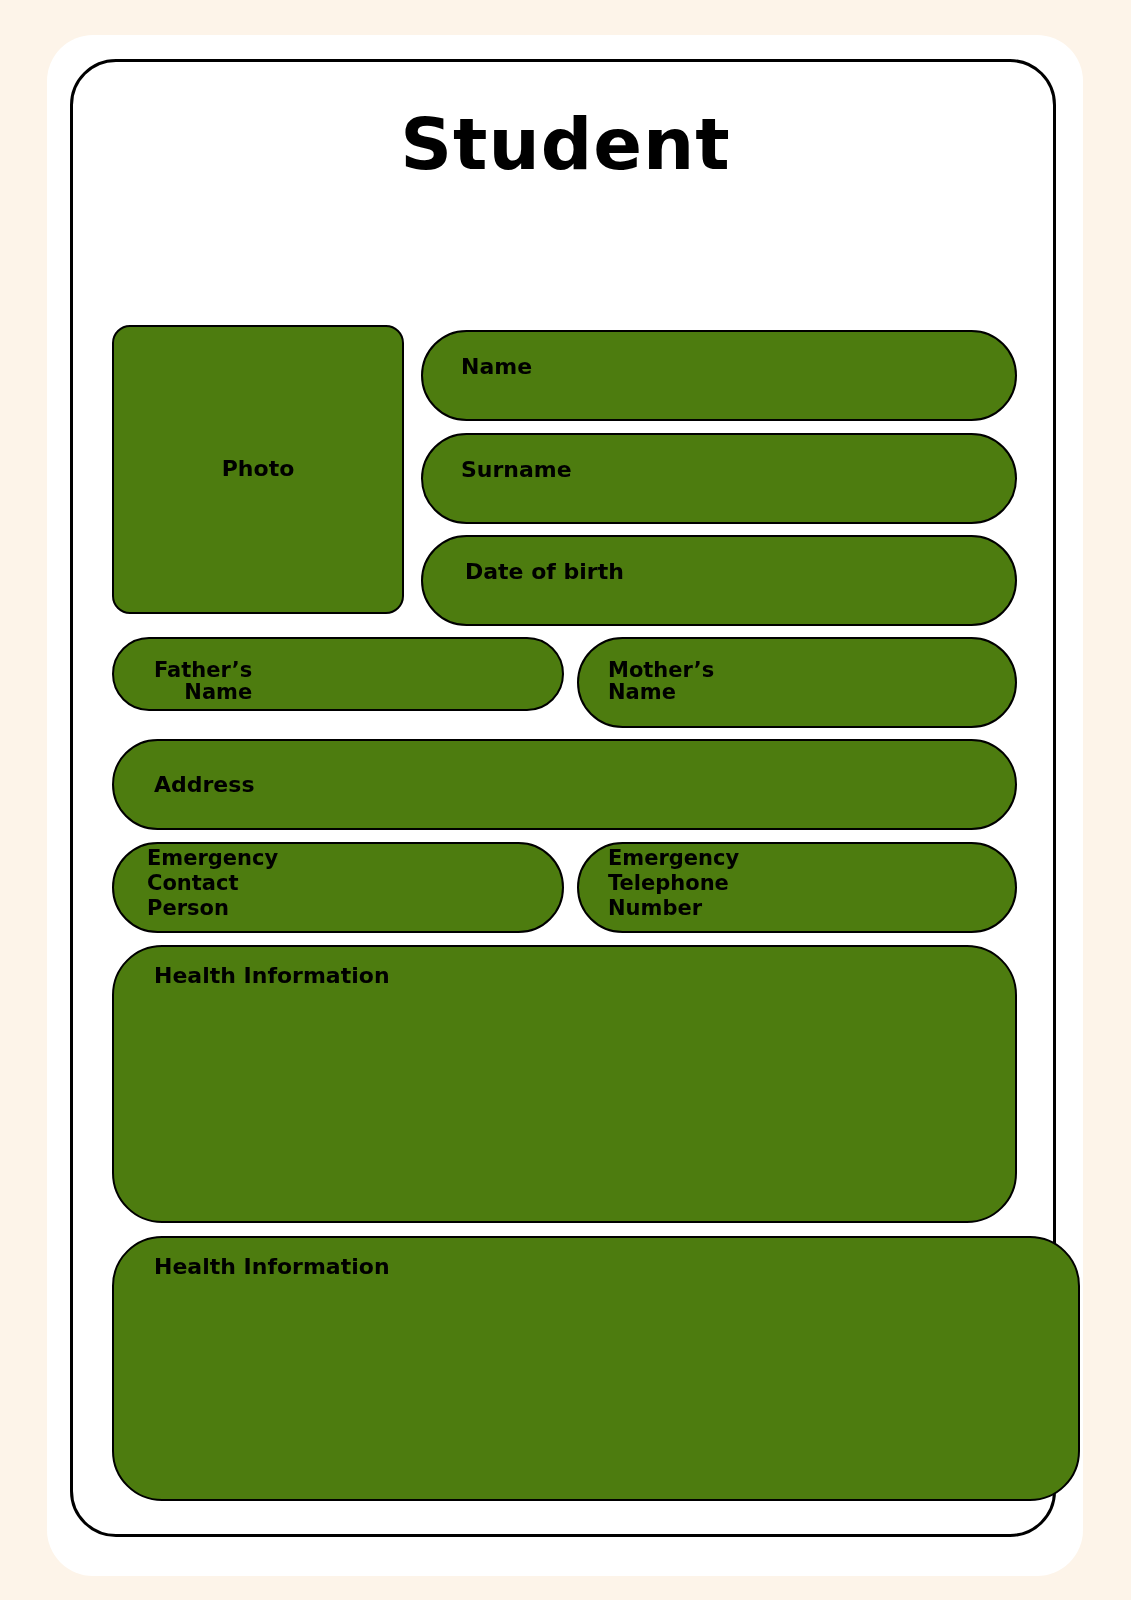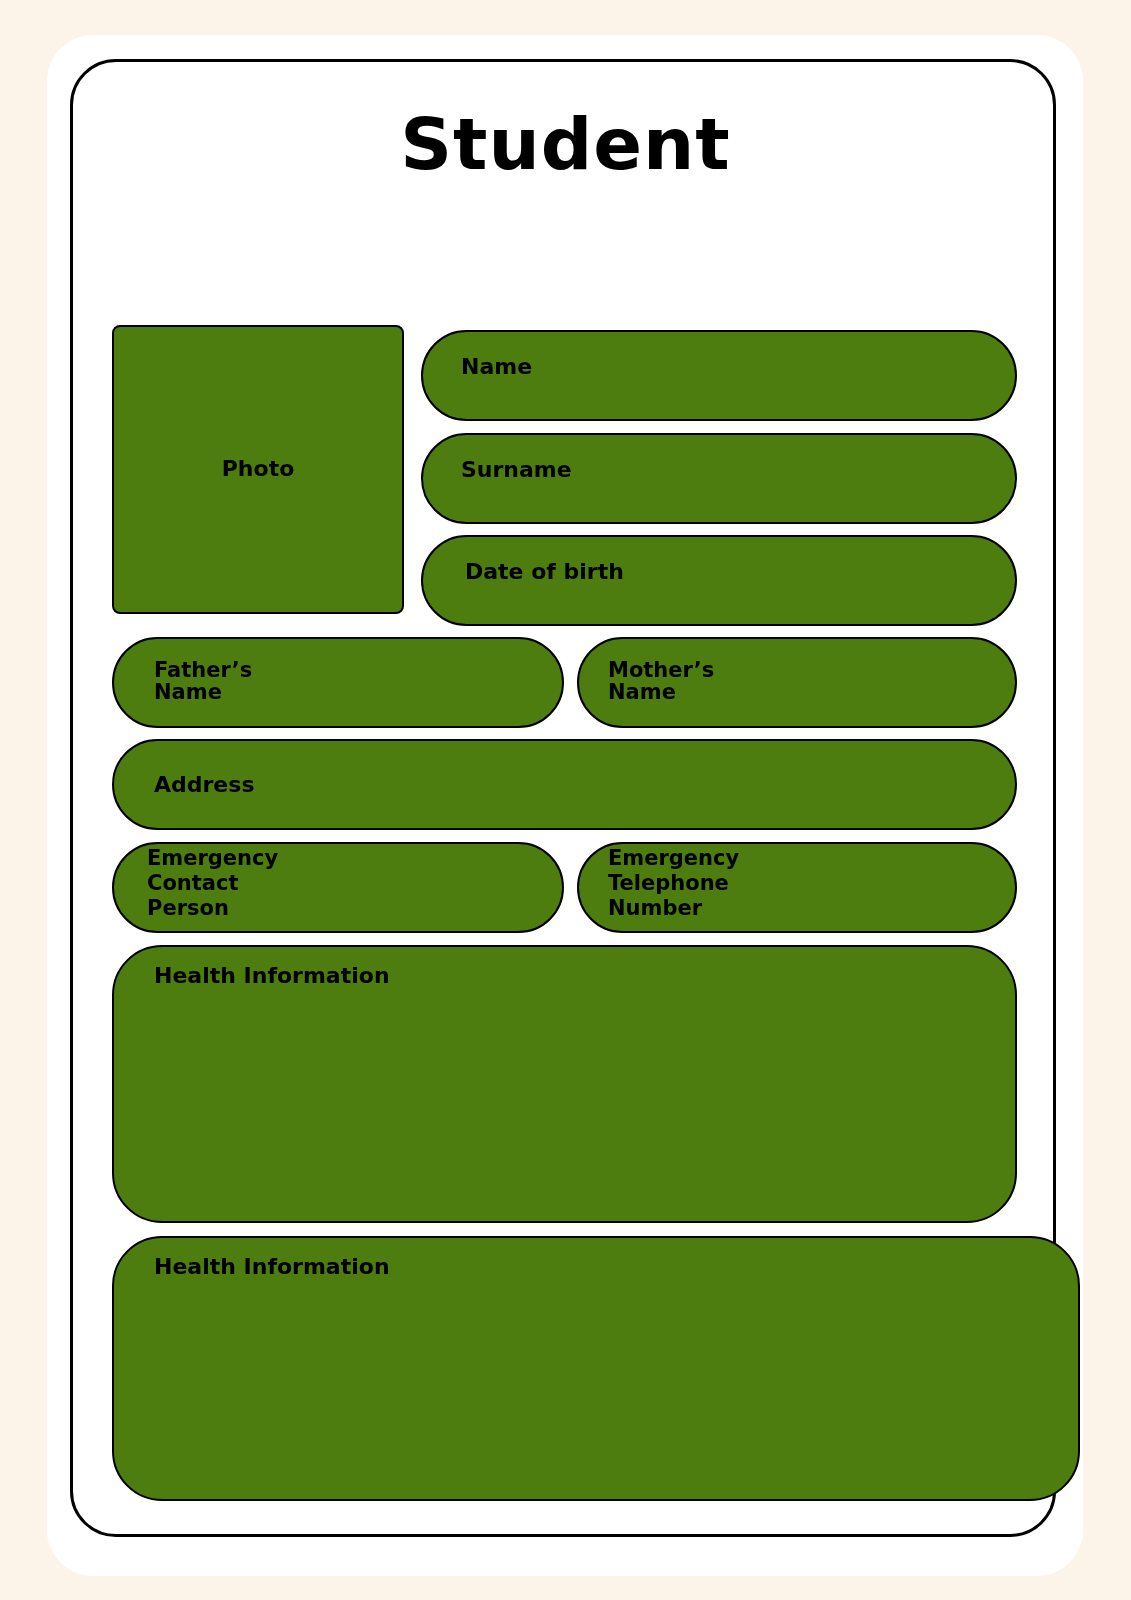--- a/index.html
+++ b/index.html
@@ -31,37 +31,37 @@
 </head>
 <body>
 
 <div class="paper"></div>
 <div class="frame"></div>
 
 <div class="title">
   <div>Student</div>
 </div>
 
-<div class="box" style="left:112px;top:325px;width:292px;height:289px;border-radius:8px;">
+<div class="box" style="left:112px;top:325px;width:292px;height:289px;border-radius:18px;">
   <span class="label" style="left:0;right:0;top:130px;text-align:center;">Photo</span>
 </div>
 
 <div class="box pill" style="left:421px;top:330px;width:596px;height:91px;">
   <span class="label" style="left:38px;top:23px;">Name</span>
 </div>
 
 <div class="box pill" style="left:421px;top:433px;width:596px;height:91px;">
   <span class="label" style="left:38px;top:23px;">Surname</span>
 </div>
 
 <div class="box pill" style="left:421px;top:535px;width:596px;height:91px;">
   <span class="label" style="left:42px;top:23px;">Date of birth</span>
 </div>
 
-<div class="box pill" style="left:112px;top:637px;width:452px;height:91px;">
+<div class="box pill" style="left:112px;top:637px;width:452px;height:74px;text-align:right;">
   <span class="label-sm" style="left:40px;top:20px;">
     <div>Father’s</div>
     <div>Name</div>
   </span>
 </div>
 
 <div class="box pill" style="left:577px;top:637px;width:440px;height:91px;">
   <span class="label-sm" style="left:29px;top:20px;">
     <div>Mother’s</div>
     <div>Name</div>

